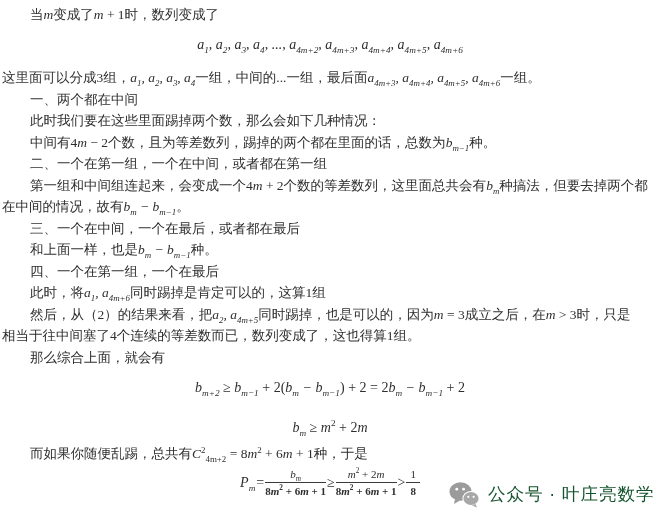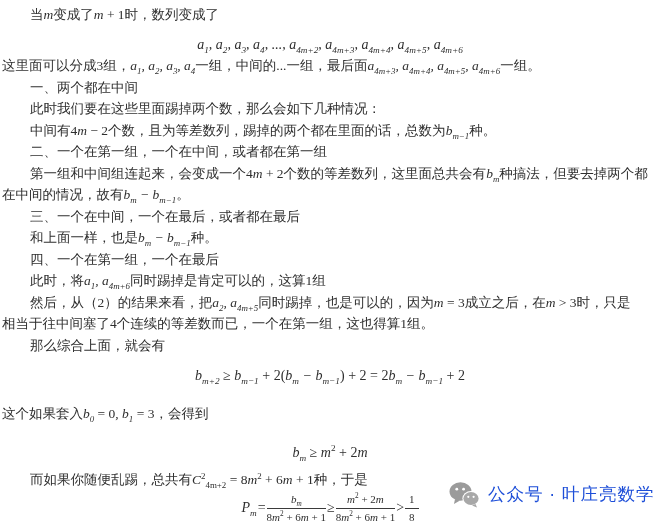--- a/index.html
+++ b/index.html
@@ -20,21 +20,21 @@
     font-size: 13.5px;
     line-height: 21.5px;
   }
   .line { white-space: nowrap; }
   .indent { padding-left: 28px; }
   .flush { padding-left: 0; }
   .formula {
     text-align: center;
     font-size: 14px;
   }
-  .f1 { margin: 8px 0 0 0; }
+  .f1 { margin: 8px 0 12px 0; }
   .f2 { margin: 9px 0 16px 0; }
   .f3 { margin: 18px 0 5px 0; }
   .f4 { margin: 3px 0 0 0; }
   i { font-style: italic; }
   sub, sup {
     font-size: 0.66em;
     line-height: 0;
   }
   
   .eqrow {
@@ -50,34 +50,35 @@
     font-size: 11px;
   }
   .frac .num {
     display: block;
     padding: 0 4px 2px 4px;
     border-bottom: 1px solid #3a3a3a;
   }
   .frac .den {
     display: block;
     padding-top: 2px;
+    font-weight: bold;
   }
   .op { padding: 0 1px; }
   
   .watermark {
     position: absolute;
     left: 449px;
     top: 481px;
     display: flex;
     align-items: center;
     gap: 8px;
     font-family: "Liberation Sans", "DejaVu Sans", sans-serif;
     font-size: 17.5px;
     letter-spacing: 1px;
-    color: #1d4ed8;
+    color: #14532d;
     pointer-events: none;
   }
   .watermark svg { display: block; }
 </style>
 </head>
 <body>
 
 <div class="page">
 
   <div class="line indent">当<i>m</i>变成了<i>m</i> + 1时，数列变成了</div>
@@ -87,24 +88,23 @@
   <div class="line indent">此时我们要在这些里面踢掉两个数，那么会如下几种情况：</div>
   <div class="line indent">中间有4<i>m</i> − 2个数，且为等差数列，踢掉的两个都在里面的话，总数为<i>b<sub>m−1</sub></i>种。</div>
   <div class="line indent">二、一个在第一组，一个在中间，或者都在第一组</div>
   <div class="line indent">第一组和中间组连起来，会变成一个4<i>m</i> + 2个数的等差数列，这里面总共会有<i>b<sub>m</sub></i>种搞法，但要去掉两个都</div>
   <div class="line flush">在中间的情况，故有<i>b<sub>m</sub> − b<sub>m−1</sub></i>。</div>
   <div class="line indent">三、一个在中间，一个在最后，或者都在最后</div>
   <div class="line indent">和上面一样，也是<i>b<sub>m</sub> − b<sub>m−1</sub></i>种。</div>
   <div class="line indent">四、一个在第一组，一个在最后</div>
   <div class="line indent">此时，将<i>a<sub>1</sub>, a<sub>4m+6</sub></i>同时踢掉是肯定可以的，这算1组</div>
   <div class="line indent">然后，从（2）的结果来看，把<i>a<sub>2</sub>, a<sub>4m+5</sub></i>同时踢掉，也是可以的，因为<i>m</i> = 3成立之后，在<i>m</i> &gt; 3时，只是</div>
-  <div class="line flush">相当于往中间塞了4个连续的等差数而已，一个在第一组，这也得算1组。</div>
+  <div class="line flush">相当于往中间塞了4个连续的等差数而已，数列变成了，这也得算1组。</div>
   <div class="line indent">那么综合上面，就会有</div>
   <div class="line formula f2"><i>b<sub>m+2</sub></i> ≥ <i>b<sub>m−1</sub></i> + 2(<i>b<sub>m</sub> − b<sub>m−1</sub></i>) + 2 = 2<i>b<sub>m</sub> − b<sub>m−1</sub></i> + 2</div>
-  <div class="line flush">这个如果套入<i>b<sub>0</sub></i> = 0, <i>b<sub>1</sub></i> = 3，会得到</div>
   <div class="line formula f3"><i>b<sub>m</sub></i> ≥ <i>m</i><sup>2</sup> + 2<i>m</i></div>
   <div class="line indent">而如果你随便乱踢，总共有<i>C</i><sup>2</sup><sub>4m+2</sub> = 8<i>m</i><sup>2</sup> + 6<i>m</i> + 1种，于是</div>
 
   <div class="line formula f4">
     <span class="eqrow">
       <span><i>P<sub>m</sub></i></span>
       <span class="op">=</span>
       <span class="frac">
         <span class="num"><i>b<sub>m</sub></i></span>
         <span class="den">8<i>m</i><sup>2</sup> + 6<i>m</i> + 1</span>

